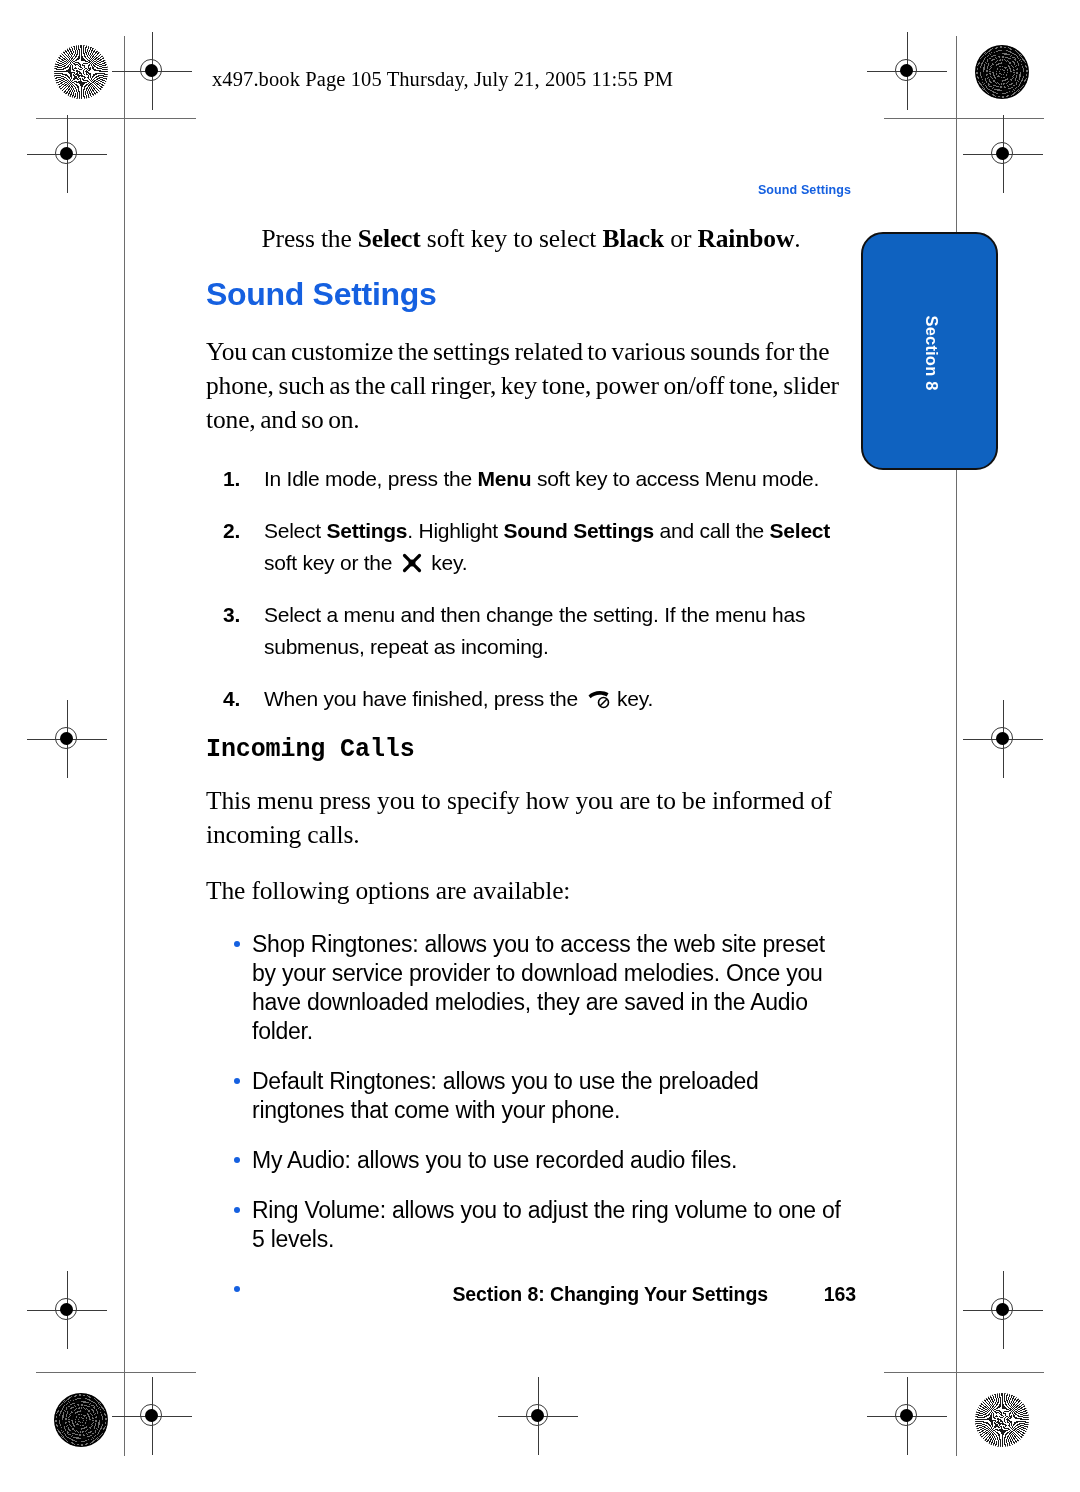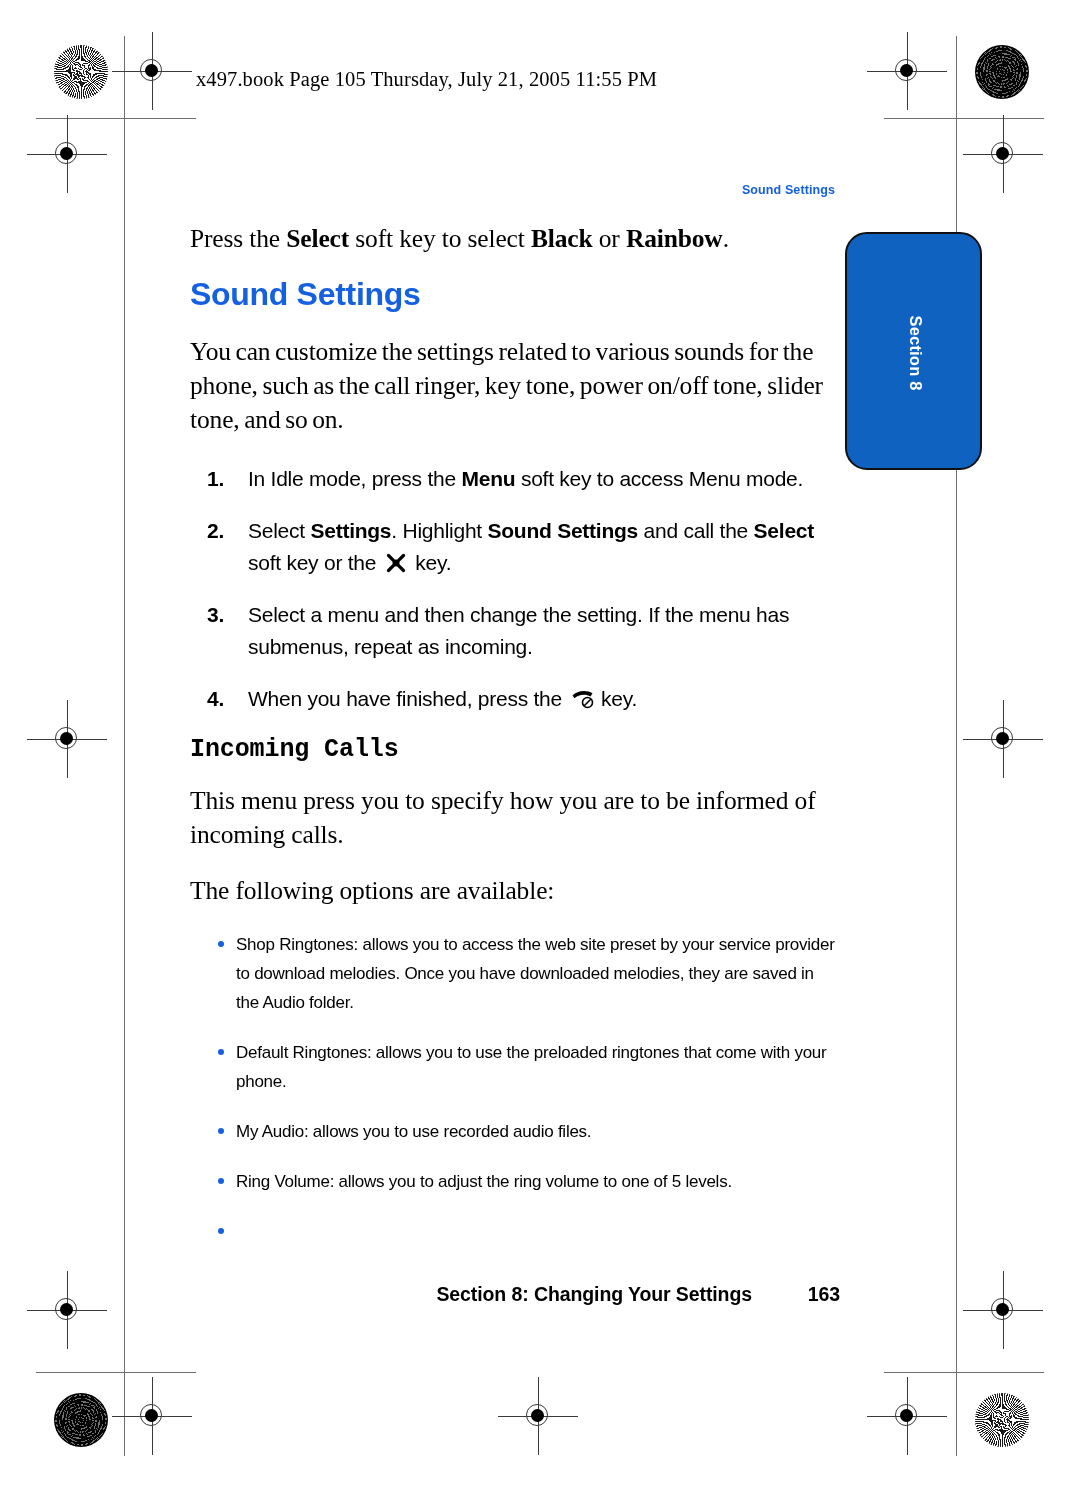--- a/index.html
+++ b/index.html
@@ -54,21 +54,21 @@
     background:
       repeating-radial-gradient(circle at 50% 50%, #242424 0px 1.6px, #bdbdbd 1.6px 3.2px),
       repeating-conic-gradient(#2b2b2b 0deg 1.5deg, #9a9a9a 1.5deg 3deg);
     background-blend-mode: multiply;
     filter: contrast(1.25);
   }
 
   
   .page {
     position: absolute;
-    left: 0; top: 0;
+    left: 16px; top: 0;
     width: 984px; height: 1492px;
   }
 
   .filestamp {
     position: absolute;
     left: 196px; top: 68px;
     font-family: "Liberation Serif", serif;
     font-size: 20.5px;
     letter-spacing: 0.1px;
     white-space: nowrap;
@@ -94,21 +94,21 @@
 
   .serif-para {
     font-family: "Liberation Serif", serif;
     font-size: 25.5px;
     line-height: 34px;
     margin: 0;
     letter-spacing: -0.15px;
   }
   .serif-para b { font-weight: bold; }
 
-  .lead { margin-bottom: 20px; }
+  .lead { margin-bottom: 20px; text-align: center; }
 
   h1.section-title {
     font-family: "Liberation Sans", sans-serif;
     font-weight: bold;
     font-size: 32px;
     color: #1560e0;
     margin: 0 0 22px 0;
     letter-spacing: -0.3px;
   }
 
@@ -169,21 +169,21 @@
   ul.bullets {
     list-style: none;
     margin: 8px 0 0 0;
     padding: 0;
   }
   ul.bullets > li {
     position: relative;
     padding-left: 46px;
     margin-bottom: 21px;
     font-family: "Liberation Sans", sans-serif;
-    font-size: 17px;
+    font-size: 23px;
     line-height: 29px;
     letter-spacing: -0.25px;
     width: 600px;
   }
   ul.bullets > li .bullet {
     position: absolute;
     left: 28px;
     top: 11px;
     width: 6px; height: 6px;
     border-radius: 50%;

